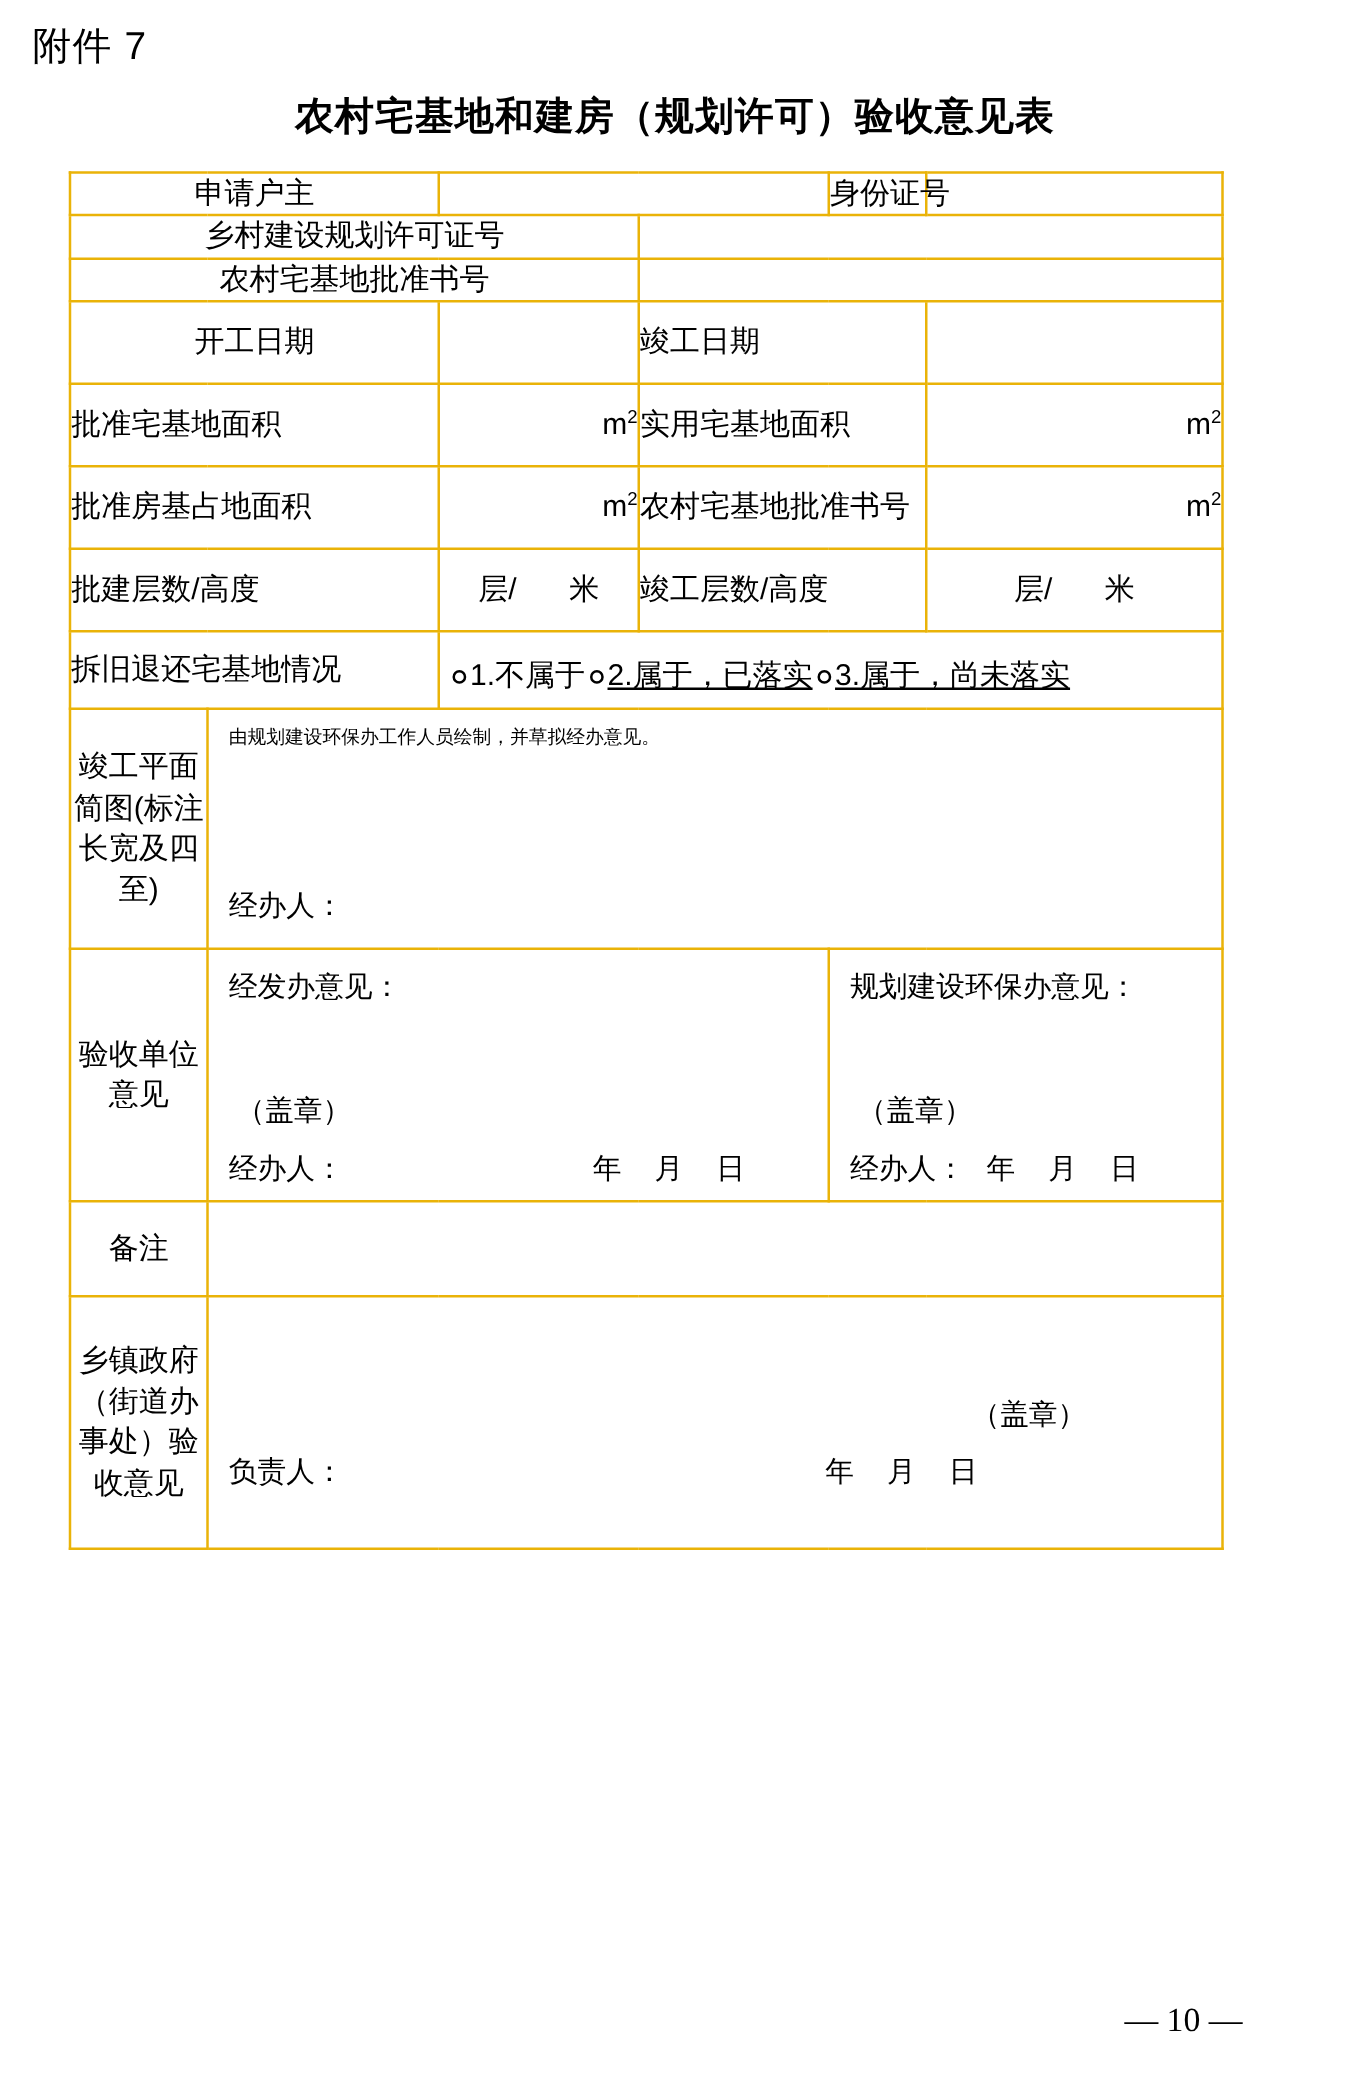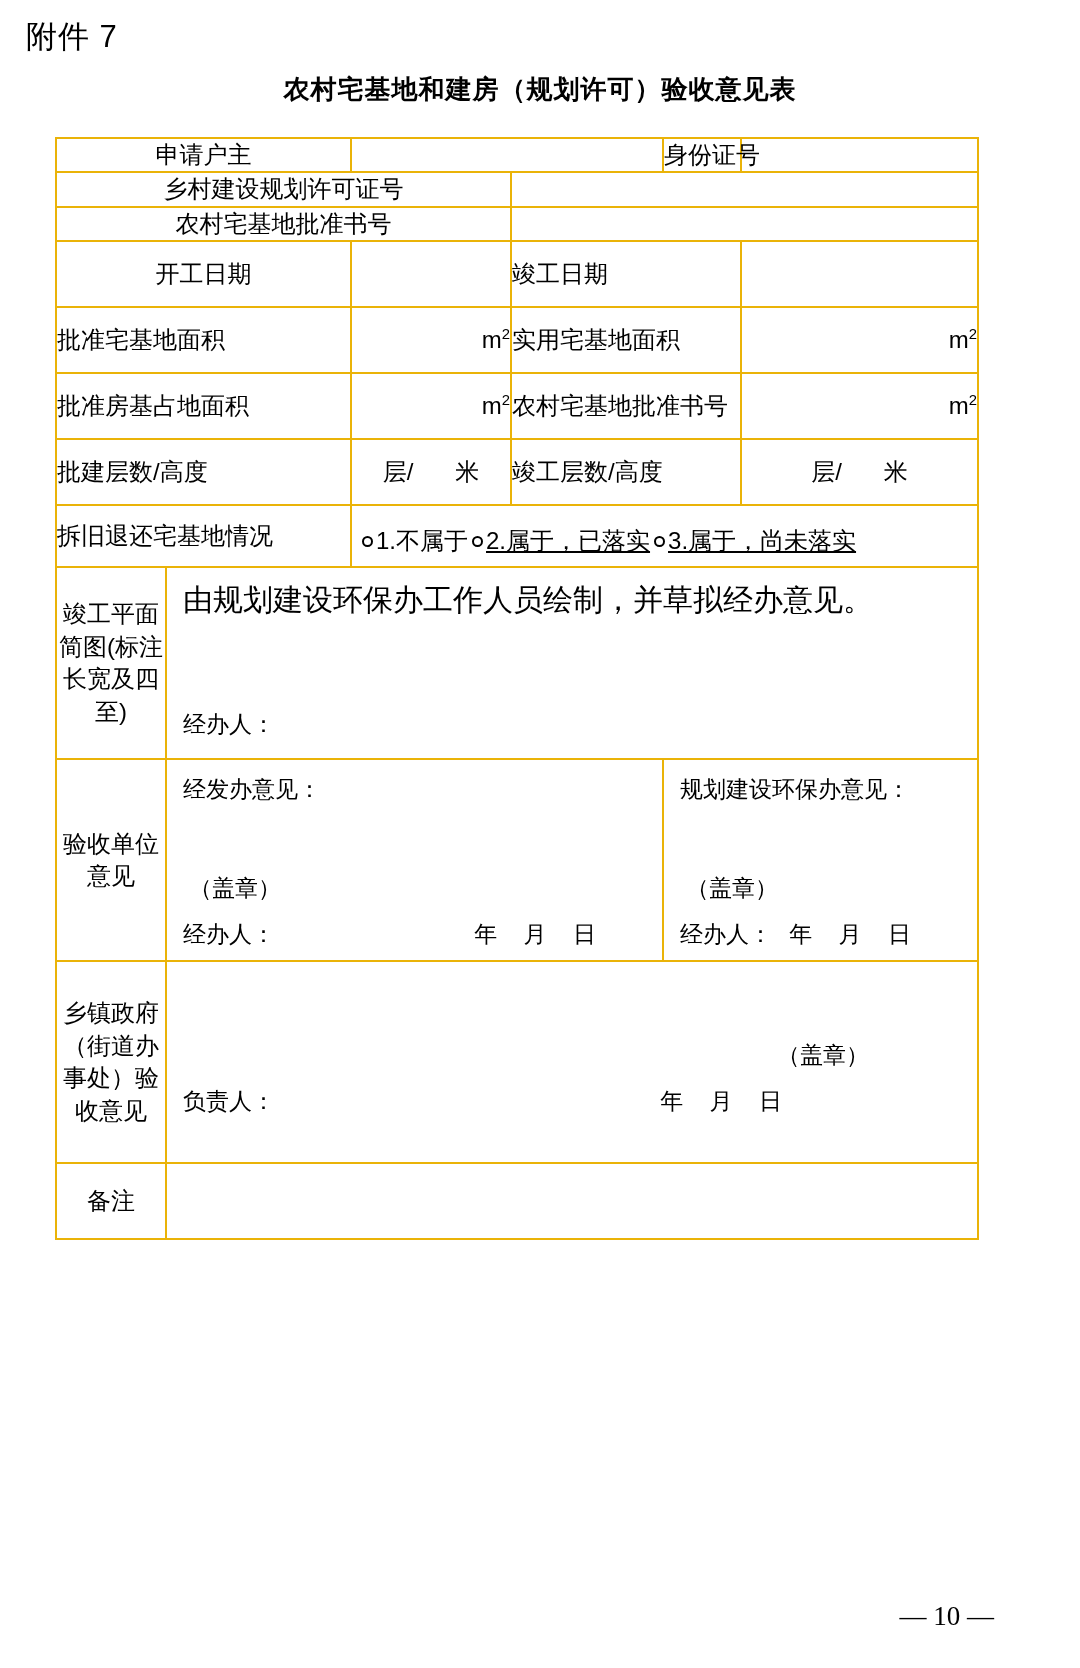--- a/index.html
+++ b/index.html
@@ -33,21 +33,21 @@
     white-space: nowrap;
   }
 
   
   .doc-title {
     position: absolute;
     left: 0;
     top: 72px;
     width: 1080px;
     text-align: center;
-    font-size: 26px;
+    font-size: 31px;
     font-weight: bold;
     letter-spacing: 1px;
     white-space: nowrap;
   }
 
   
   .form-wrap {
     position: absolute;
     left: 55px;
     top: 137px;
@@ -129,21 +129,21 @@
   
   .sketch-cell {
     height: 190px;
     position: relative;
     vertical-align: top;
   }
   .sketch-note {
     position: absolute;
     left: 16px;
     top: 12px;
-    font-size: 30px;
+    font-size: 15px;
     white-space: nowrap;
   }
   .sketch-handler {
     position: absolute;
     left: 16px;
     bottom: 18px;
     font-size: 23px;
     white-space: nowrap;
   }
 
@@ -333,32 +333,32 @@
           <div class="op-title">规划建设环保办意见：</div>
           <div class="op-seal">（盖章）</div>
           <div class="op-sign-row">
             <span>经办人：</span>
             <span class="op-sign-date">年 月 日</span>
           </div>
         </td>
       </tr>
 
       <tr>
+        <td class="cell-pad lbl remark-cell">备注</td>
+        <td colspan="5" class="cell-pad blank remark-cell"></td>
+      </tr>
+
+      <tr>
         <td class="vlabel" style="height:200px">乡镇政府（街道办事处）验收意见</td>
         <td colspan="5" class="town-cell">
           <div class="town-seal">（盖章）</div>
           <div class="town-sign">负责人：</div>
           <div class="town-date">年 月 日</div>
         </td>
       </tr>
 
-      <tr>
-        <td class="cell-pad lbl remark-cell">备注</td>
-        <td colspan="5" class="cell-pad blank remark-cell"></td>
-      </tr>
-
     </tbody>
       </table>
   </div>
 
   <div class="page-footer">— 10 —</div>
 
 </div>
 
 </body></html>

